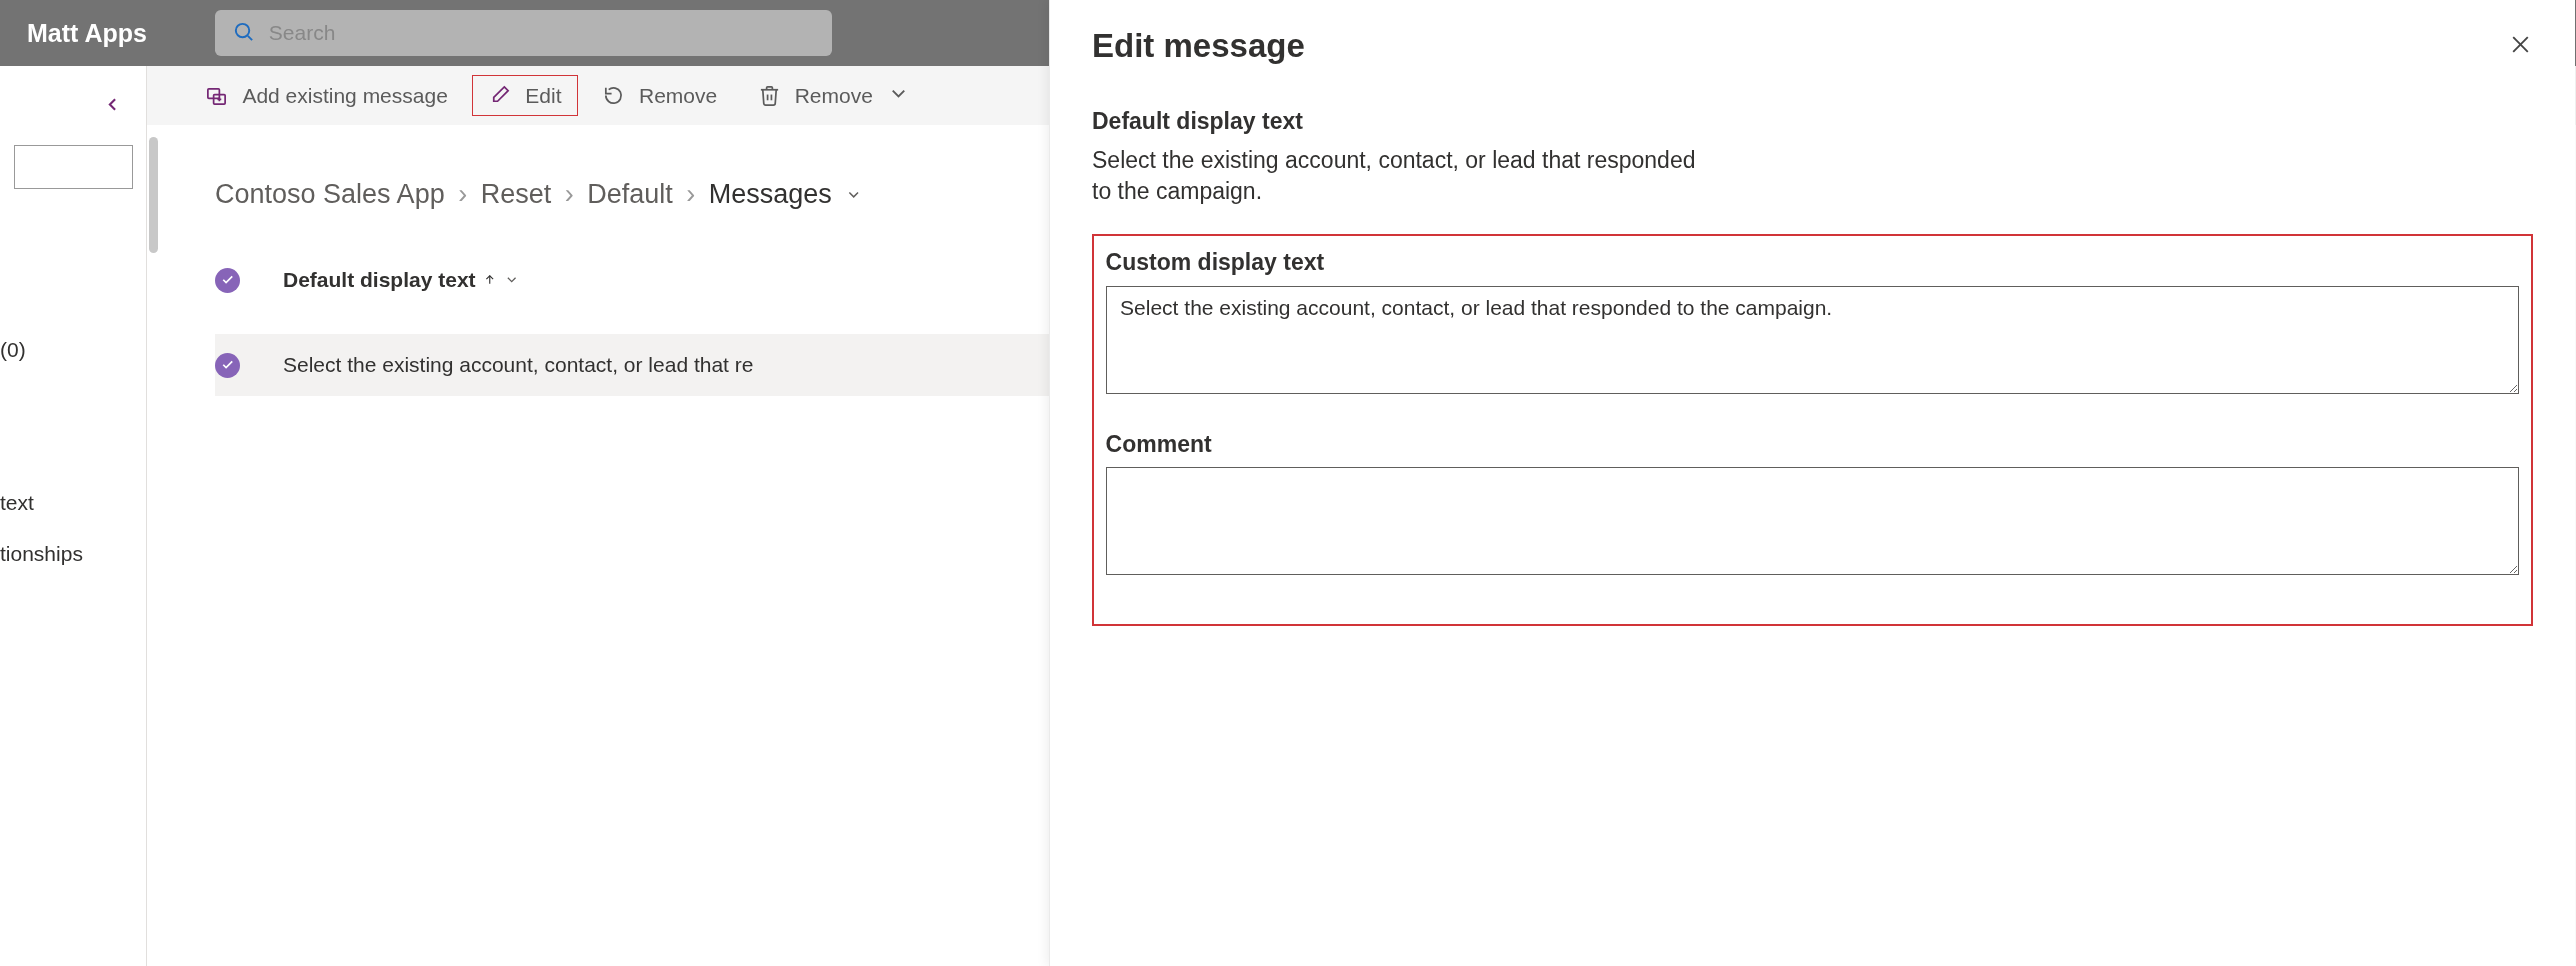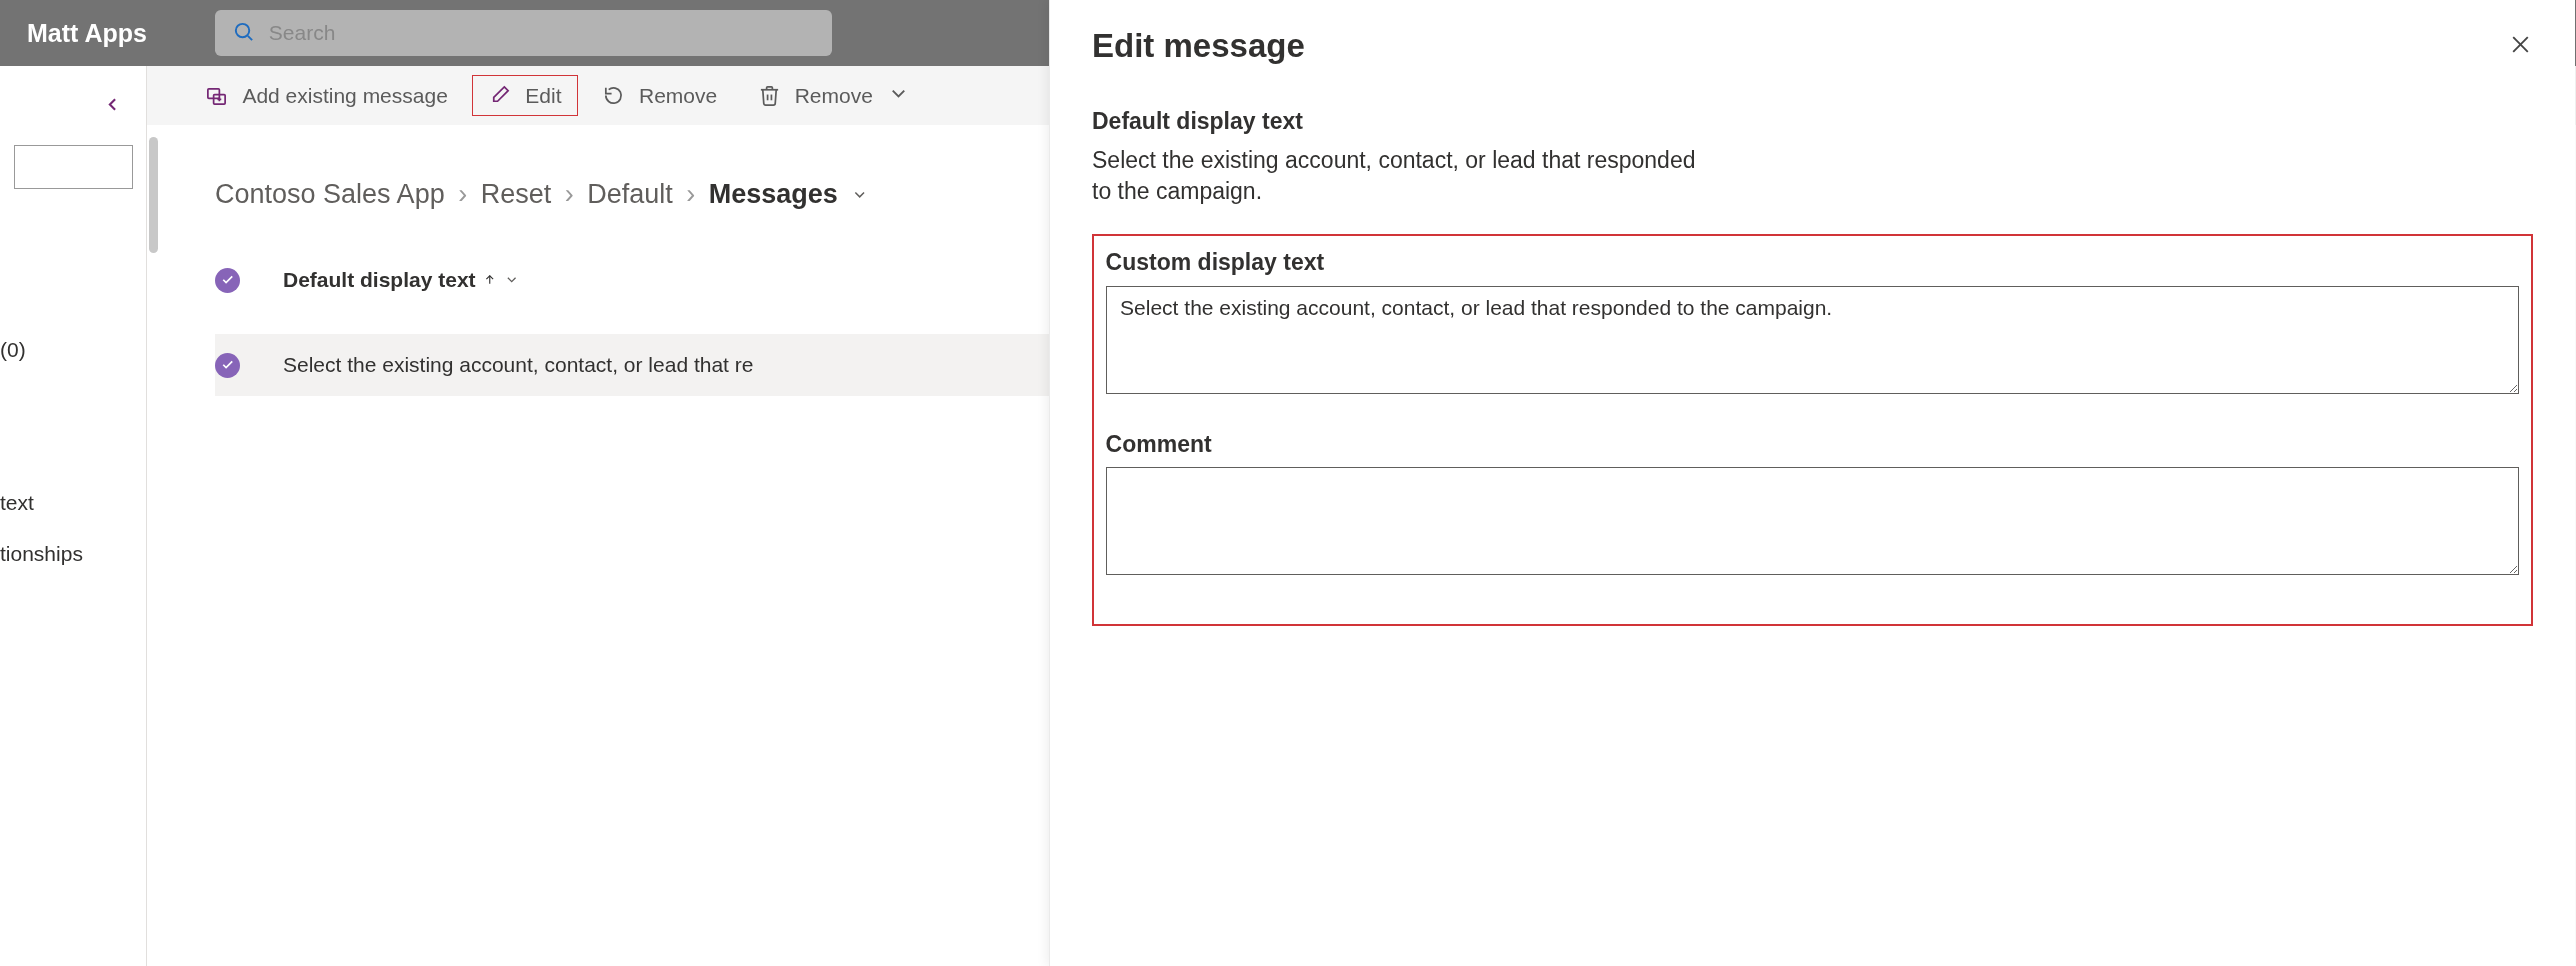--- a/index.html
+++ b/index.html
@@ -143,21 +143,21 @@
     .crumbs {
       padding: 54px 0 39px 68px;
       display: flex;
       align-items: center;
       gap: 13.5px;
       font-size: 27px;
       color: #605e5c;
     }
     .crumb-link { cursor: pointer; }
     .crumb-sep { color: #999; }
-    .crumb-current { font-weight: 700; color: #323130; }
+    .crumb-current { font-weight: 400; color: #323130; }
     .crumb-chevron { display:inline-flex; }
     .crumb-chevron svg { width: 17.4px; height: 17.4px; }
 
     .data-table {
       padding: 0 68px;
     }
     .table-head, .table-row {
       display: grid;
       grid-template-columns: 68px 1fr 68px 309px;
       align-items: center;

